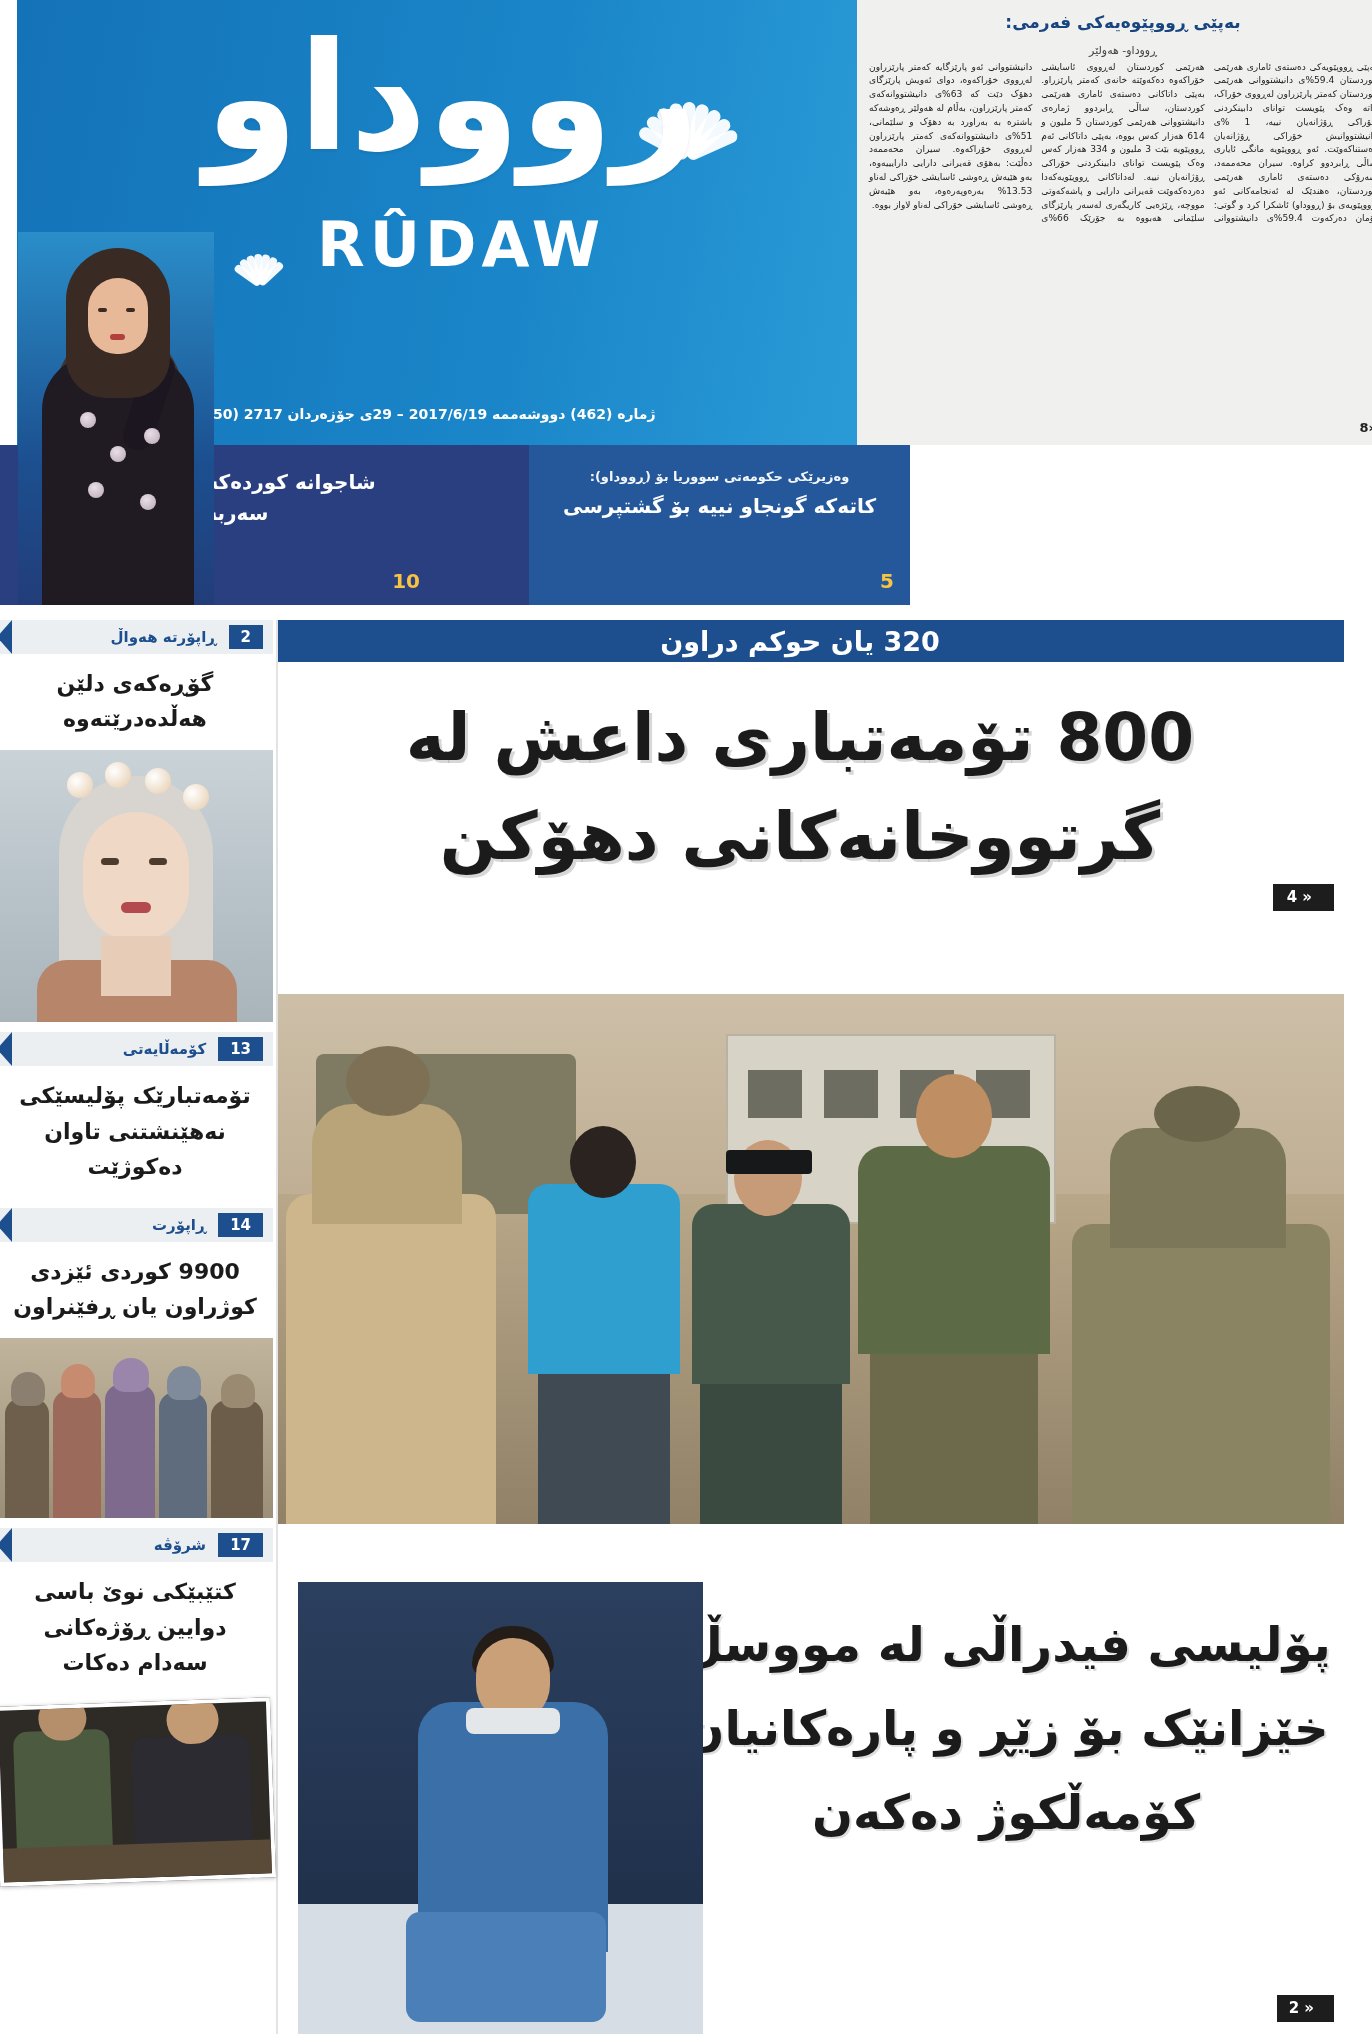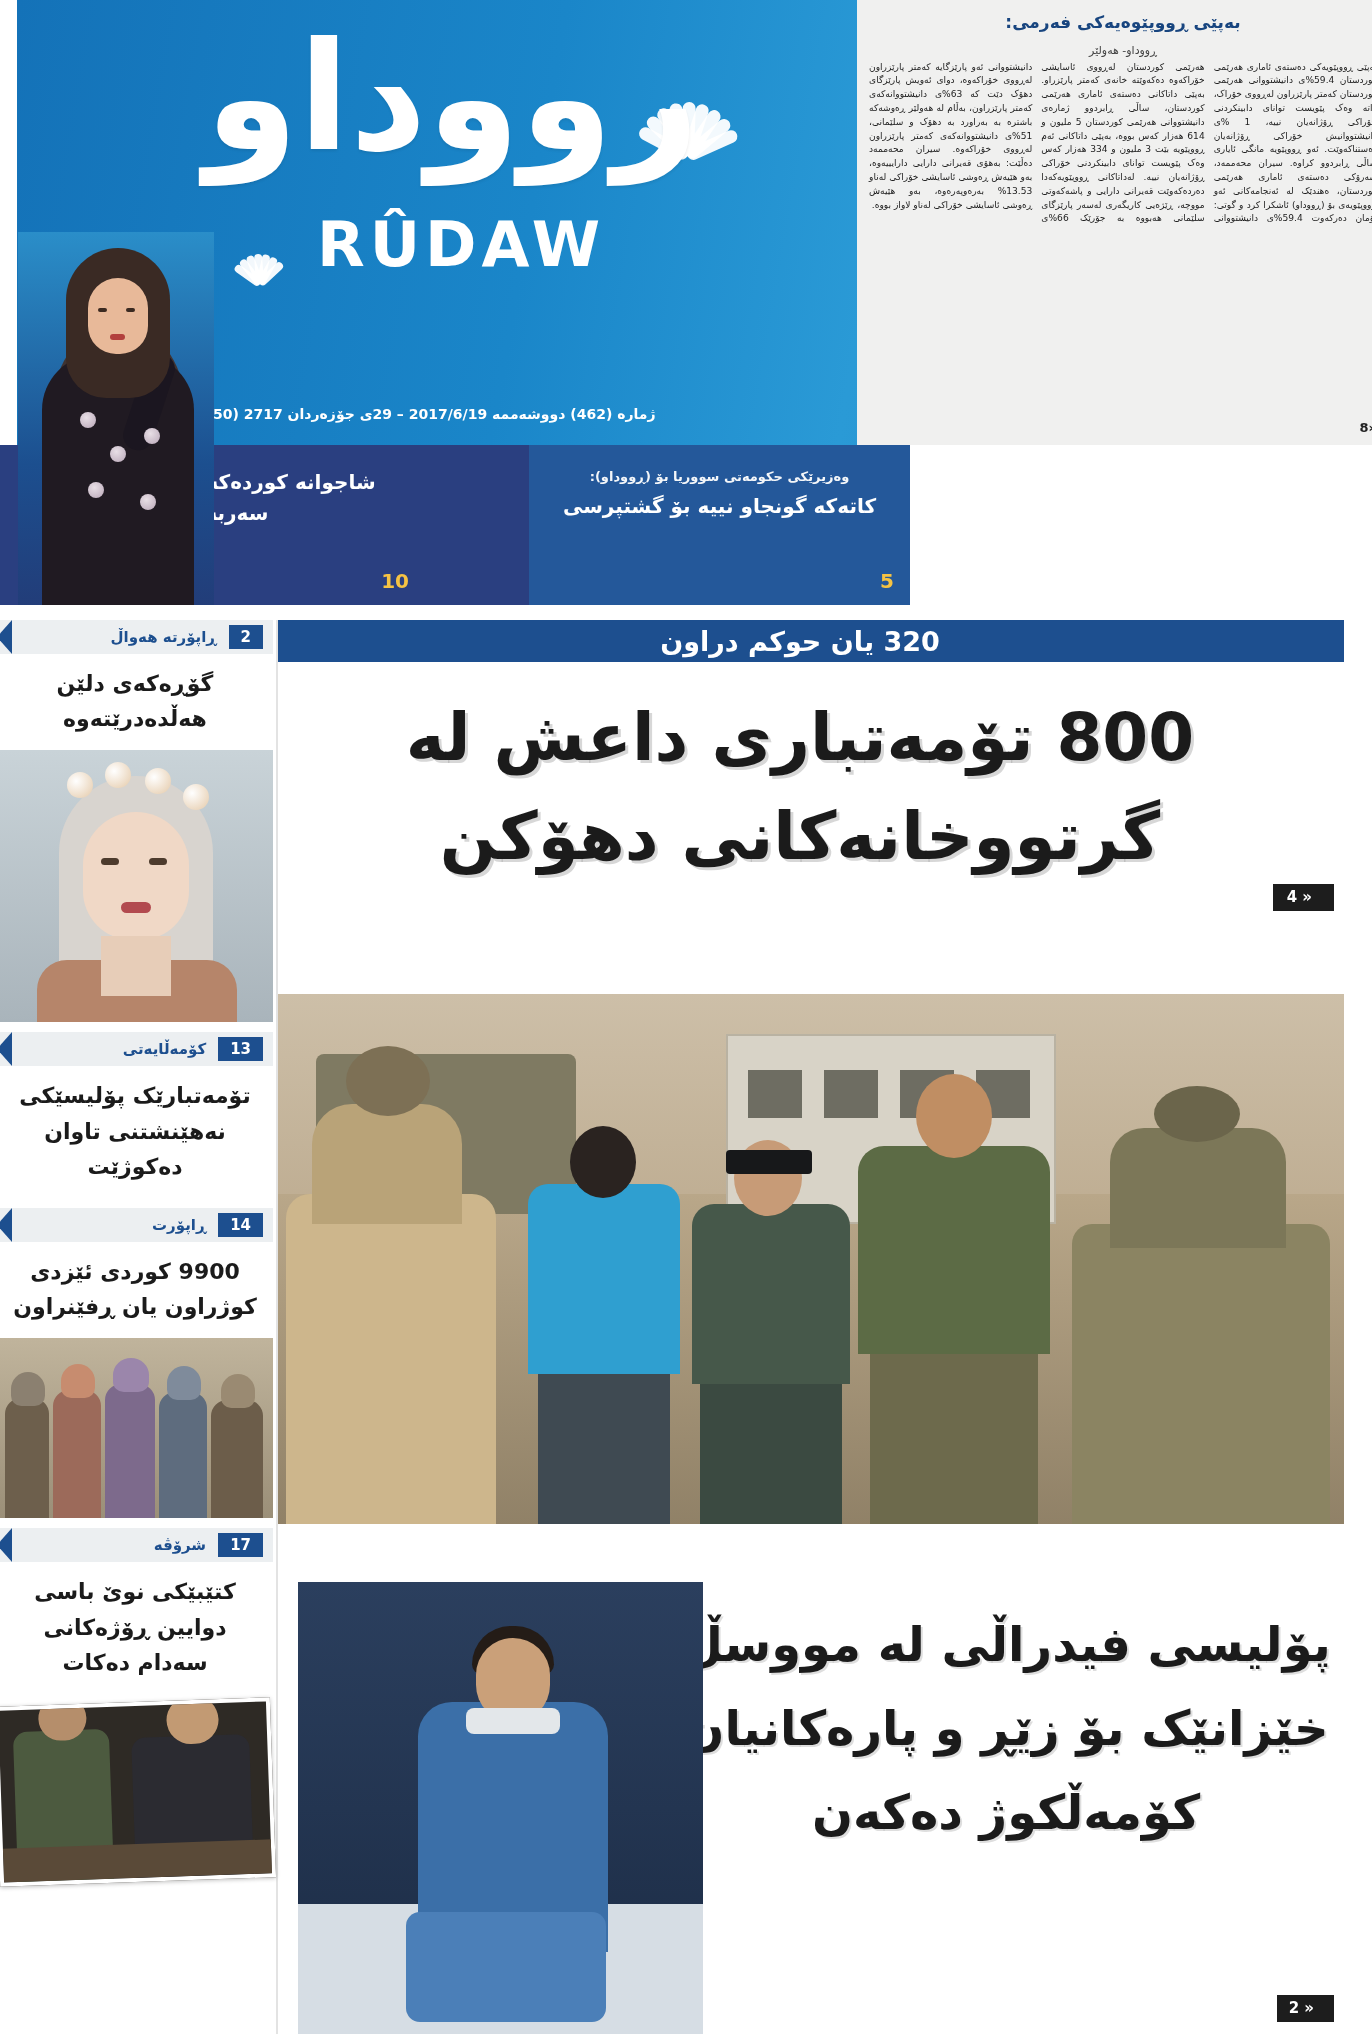--- a/index.html
+++ b/index.html
@@ -595,21 +595,21 @@
   </div>
 
   <div class="teaser-bar">
     <div class="teaser teaser-2">
       <div class="teaser-sub">وەزیرێکی حکومەتی سووریا بۆ (ڕووداو):</div>
       <div>کاتەکە گونجاو نییە بۆ گشتپرسی</div>
       <div class="tnum">5</div>
     </div>
     <div class="teaser teaser-3">
       <div style="padding-right:110px">شاجوانە کوردەکەی عێراقیش دژی سەربەخۆییە</div>
-      <div class="tnum" style="right:120px">10</div>
+      <div class="tnum" style="right:109px">10</div>
     </div>
   </div>
 
   <div class="anchor-photo">
     <div class="anchor-bg"></div>
     <div class="anchor-hair2"></div>
     <div class="anchor-body"></div>
     <div class="anchor-arm"></div>
     <div class="anchor-hair"></div>
     <div class="anchor-face"></div>

